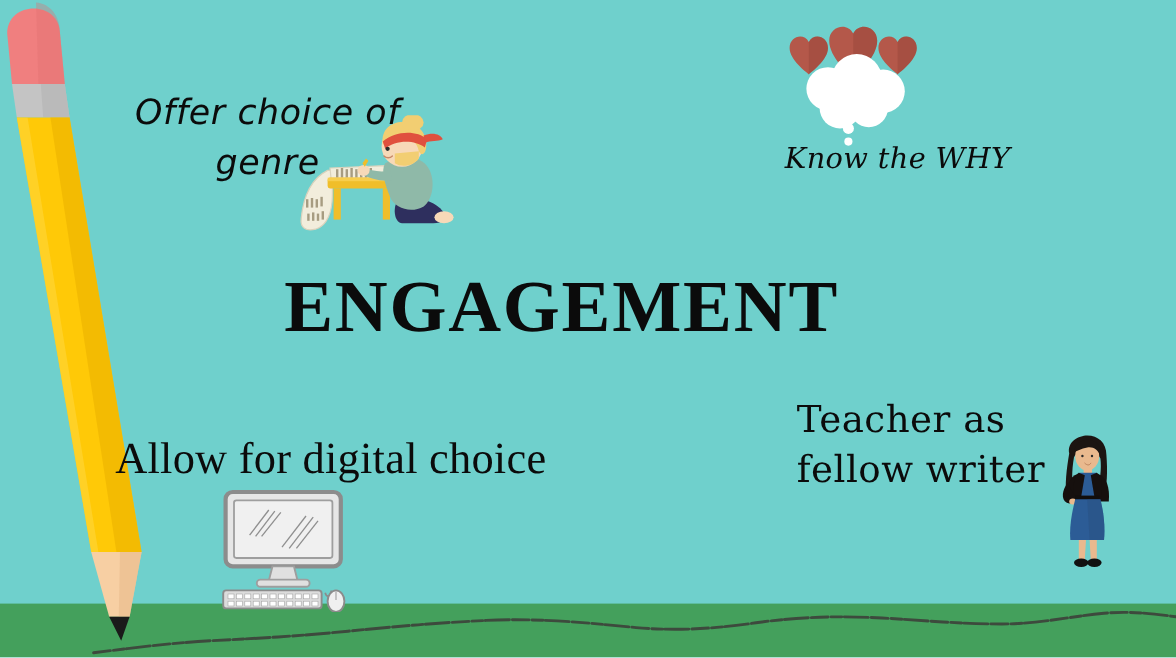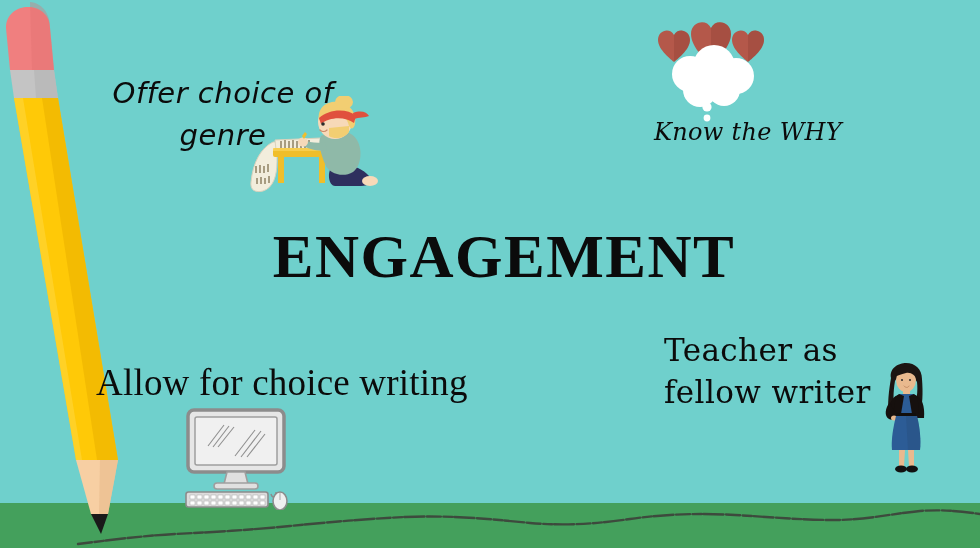--- a/index.html
+++ b/index.html
@@ -70,21 +70,20 @@
   }
   .t-engagement {
     left: 0;
     top: 222px;
     width: 936px;
     text-align: center;
     font-family: "Liberation Serif", "DejaVu Serif", serif;
     font-weight: bold;
     font-size: 61px;
     letter-spacing: 1.5px;
-    padding-left: 36px;
   }
   .t-digital {
     left: 96px;
     top: 361px;
     font-family: "Liberation Serif", "DejaVu Serif", serif;
     font-size: 37px;
     letter-spacing: 0.2px;
   }
   .t-teacher {
     left: 664px;
@@ -231,21 +230,21 @@
       <circle cx="76" cy="68" r="20"></circle>
       <circle cx="71" cy="95" r="4.6"></circle>
       <circle cx="71" cy="106" r="3.4"></circle>
     </g>
   </svg>
 
   <div class="txt t-why">Know the WHY</div>
 
   <div class="txt t-engagement">ENGAGEMENT</div>
 
-  <div class="txt t-digital">Allow for choice writing</div>
+  <div class="txt t-digital">Allow for digital choice</div>
 
   <svg class="ill ill-computer" viewBox="0 0 128 104">
 
     <rect x="16" y="4" width="96" height="62" rx="6" fill="#E6E6E6" stroke="#8C8C8C" stroke-width="3.5"></rect>
     <rect x="23" y="11" width="82" height="48" rx="2" fill="#F0F0F0" stroke="#9E9E9E" stroke-width="1.5"></rect>
 
     <g stroke="#6F6F6F" stroke-width="1.1" fill="none" opacity="0.75">
       <path d="M36 40 L 52 19"></path>
         <path d="M41 41 L 57 20"></path>
         <path d="M46 41 L 62 21"></path>

